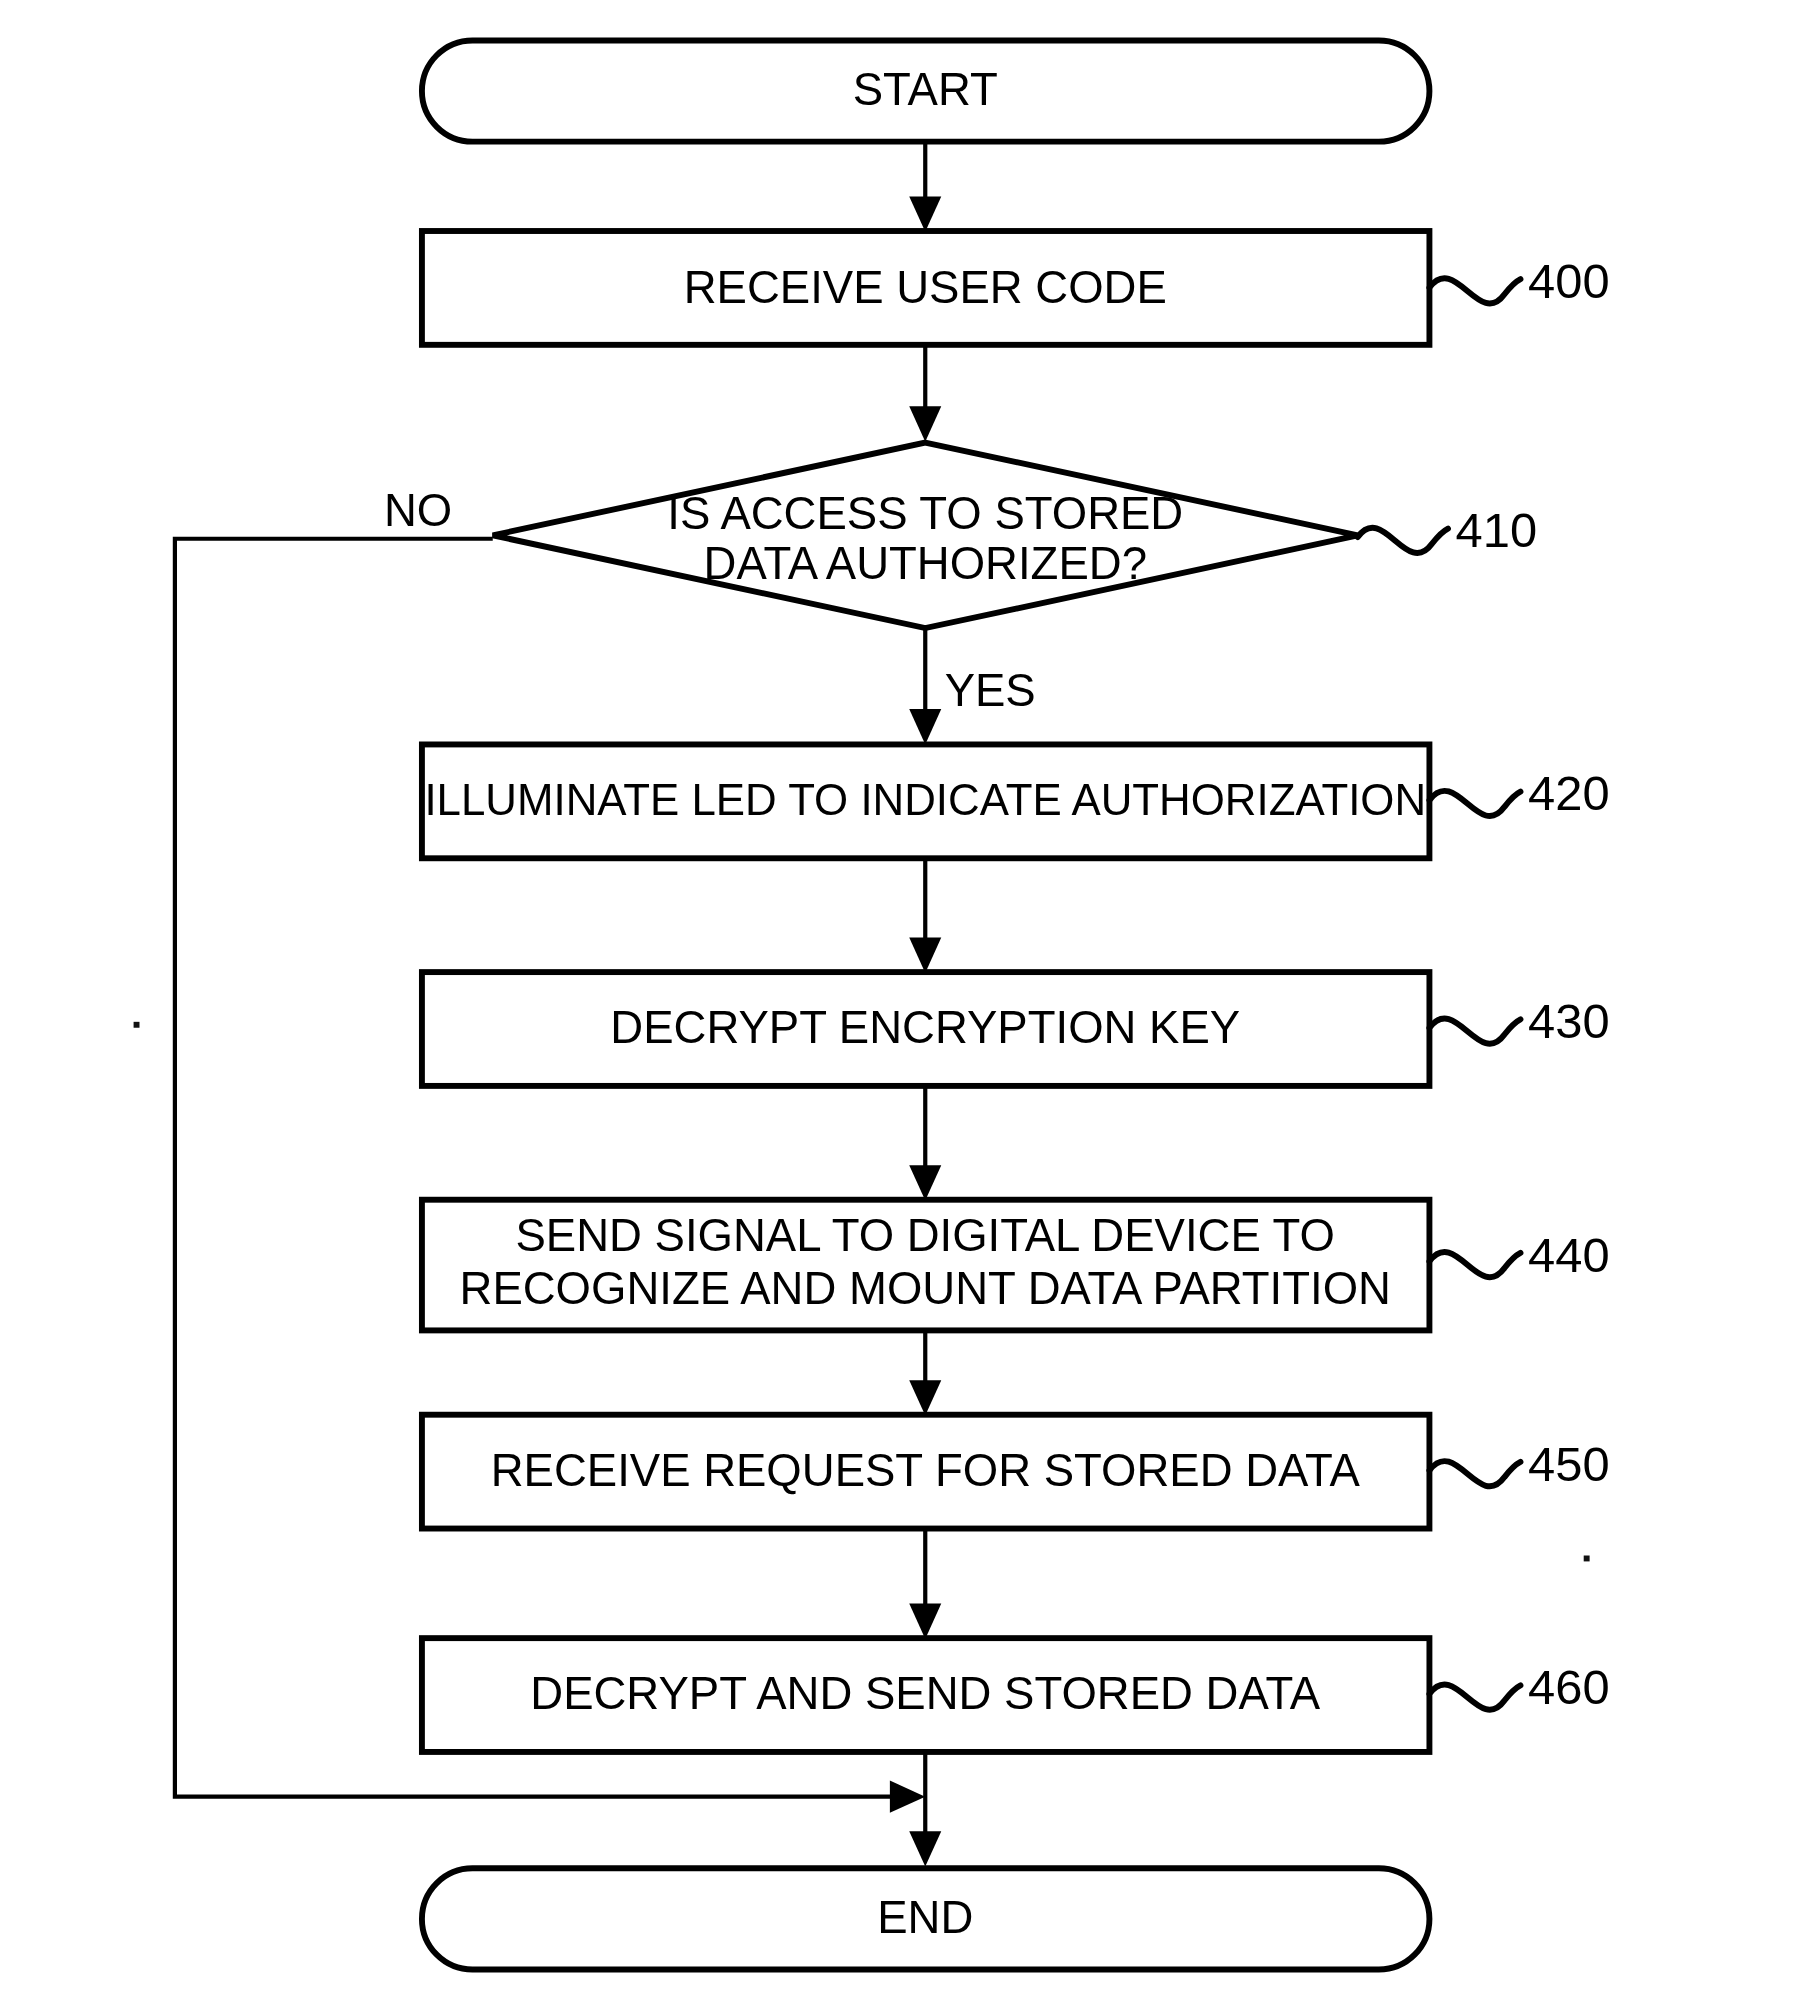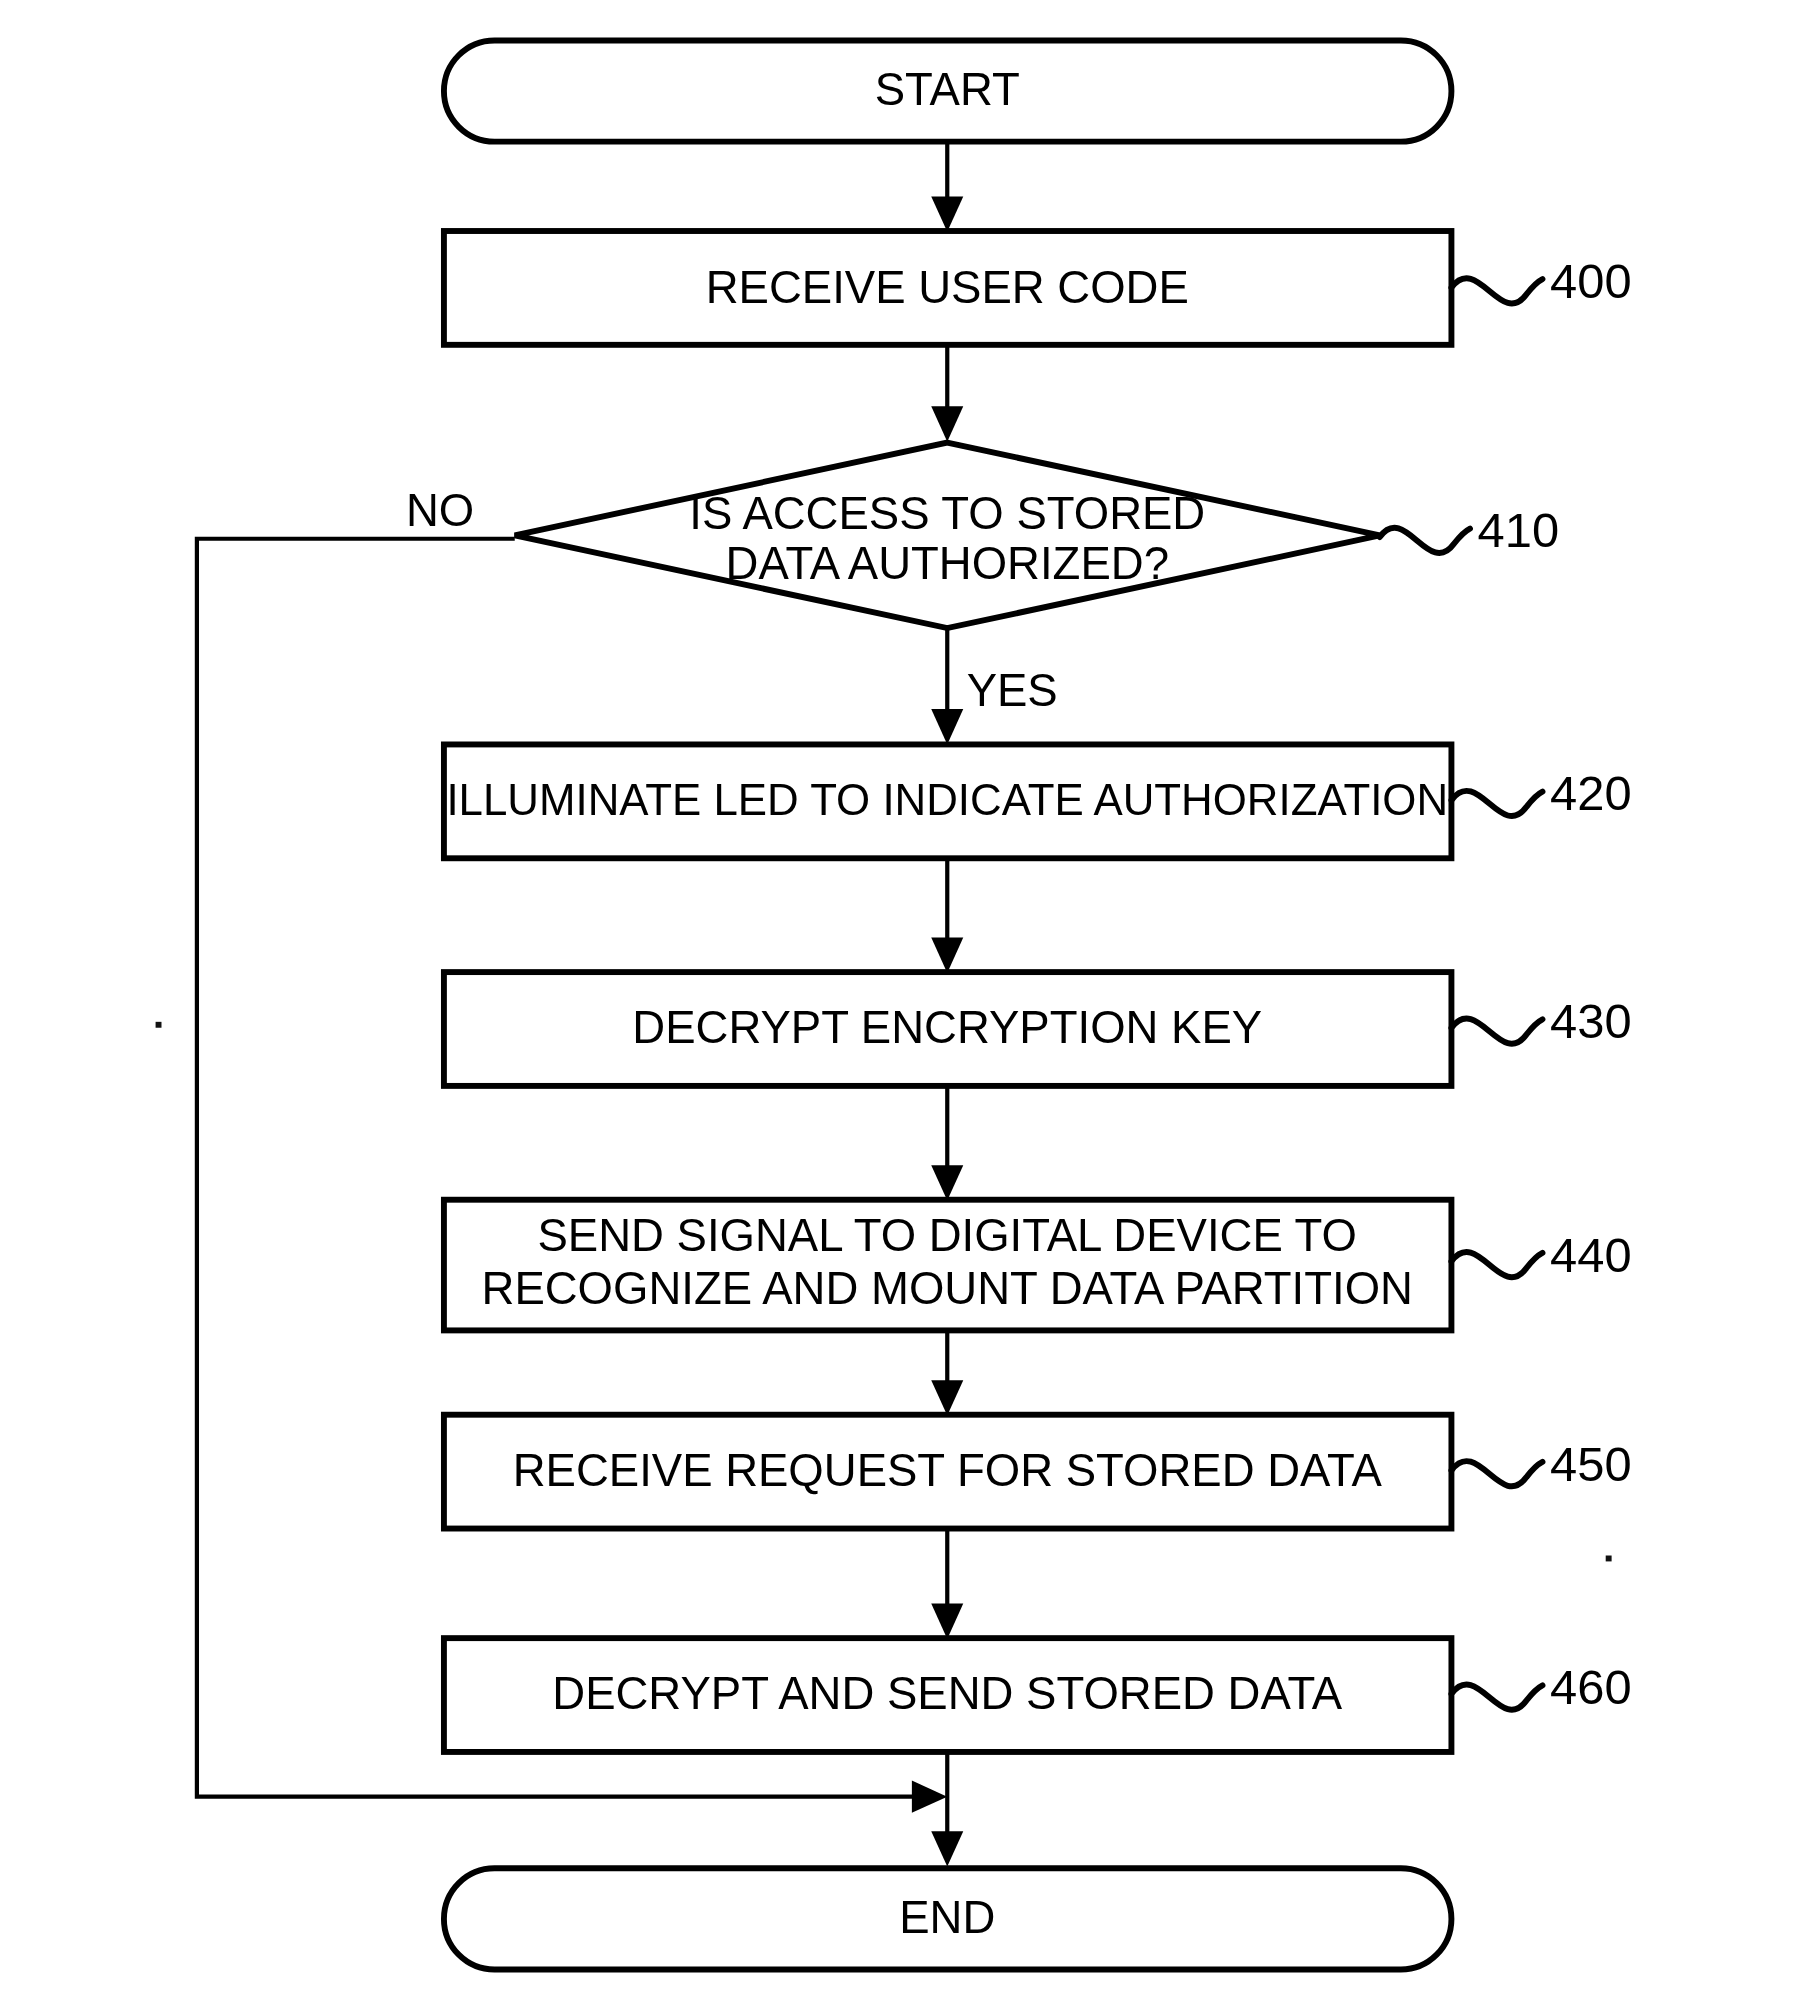--- a/index.html
+++ b/index.html
@@ -9,21 +9,20 @@
   }
   body {
     font-family: "Liberation Sans", sans-serif;
   }
   #page {
     position: relative;
     width: 1700px;
     height: 2015px;
     background: #ffffff;
     overflow: hidden;
-    padding-left: 22px;
   }
   #flow {
     display: block;
     width: 1821px;
     height: 2015px;
   }
   .shape-line {
     fill: none;
     stroke: #000000;
     stroke-width: 7;

